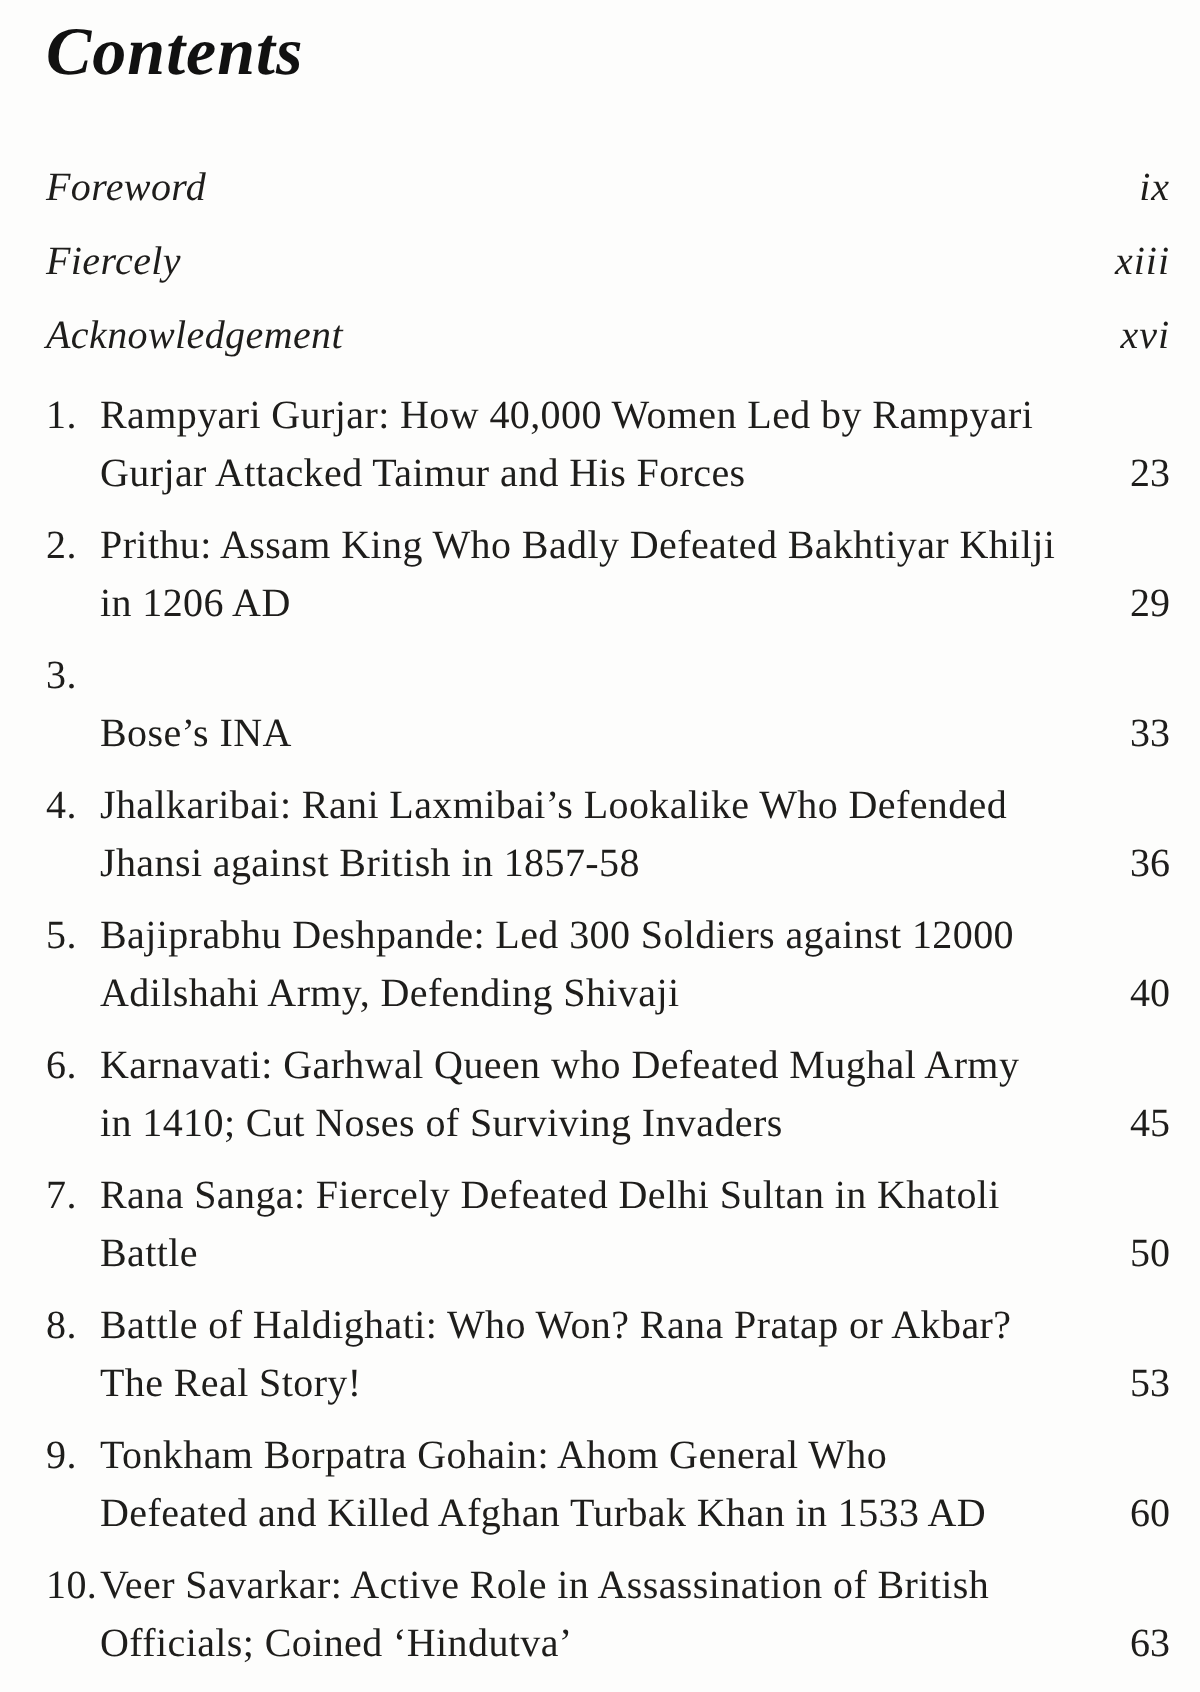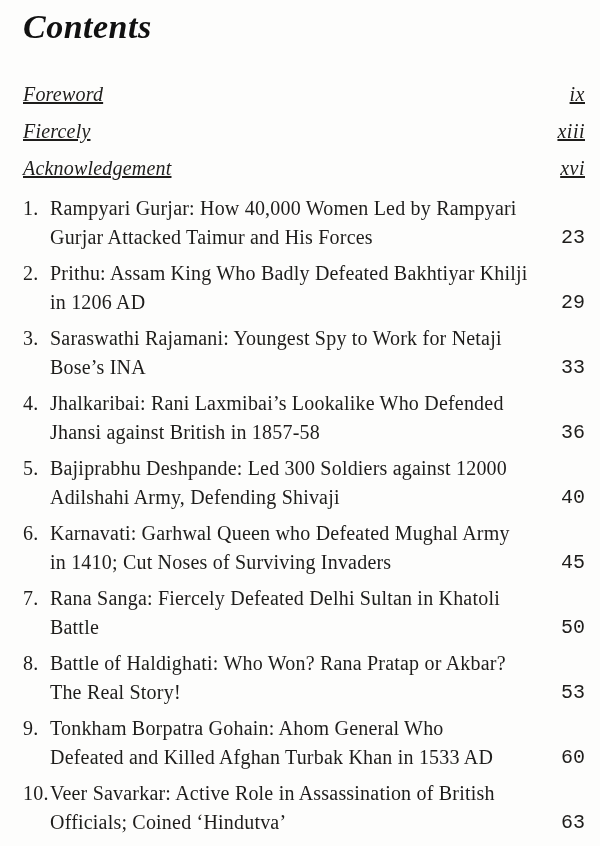--- a/index.html
+++ b/index.html
@@ -33,21 +33,20 @@
     font-family: "Liberation Sans", sans-serif;
     font-size: 31px;
     font-weight: 500;
     letter-spacing: 1px;
     margin-left: 88px;
     margin-top: -2px;
   }
   
   .front-matter {
     margin-top: 37px;
-    text-decoration: underline;
   }
   .fm-row {
     display: flex;
     justify-content: space-between;
     align-items: baseline;
     font-style: italic;
     font-size: 20px;
     line-height: 22px;
     margin-bottom: 15px;
   }
@@ -69,21 +68,20 @@
     letter-spacing: 0.2px;
   }
   .ch-title {
     flex: 1 1 auto;
     letter-spacing: 0.2px;
   }
   .ch-page {
     flex: 0 0 auto;
     align-self: flex-end;
     margin-left: 24px;
-    font-family: Liberation Mono, monospace;
   }
 </style>
 </head>
 <body>
 
 <div class="page">
 
   <div class="header">
     <span class="title">Contents</span>
   </div>
@@ -109,21 +107,21 @@
       <span class="ch-title"><span>Rampyari Gurjar: How 40,000 Women Led by Rampyari</span><br><span>Gurjar Attacked Taimur and His Forces</span></span>
       <span class="ch-page">23</span>
     </li>
     <li class="chapter">
       <span class="ch-num">2.</span>
       <span class="ch-title"><span>Prithu: Assam King Who Badly Defeated Bakhtiyar Khilji</span><br><span>in 1206 AD</span></span>
       <span class="ch-page">29</span>
     </li>
     <li class="chapter">
       <span class="ch-num">3.</span>
-      <span class="ch-title"><span>Saraswathi Rajamani: Youngest Spy to Work for Netaji</span><br><span>Bose’s INA</span></span>
+      <span class="ch-title"><br><span>Bose’s INA</span></span>
       <span class="ch-page">33</span>
     </li>
     <li class="chapter">
       <span class="ch-num">4.</span>
       <span class="ch-title"><span>Jhalkaribai: Rani Laxmibai’s Lookalike Who Defended</span><br><span>Jhansi against British in 1857-58</span></span>
       <span class="ch-page">36</span>
     </li>
     <li class="chapter">
       <span class="ch-num">5.</span>
       <span class="ch-title"><span>Bajiprabhu Deshpande: Led 300 Soldiers against 12000</span><br><span>Adilshahi Army, Defending Shivaji</span></span>

